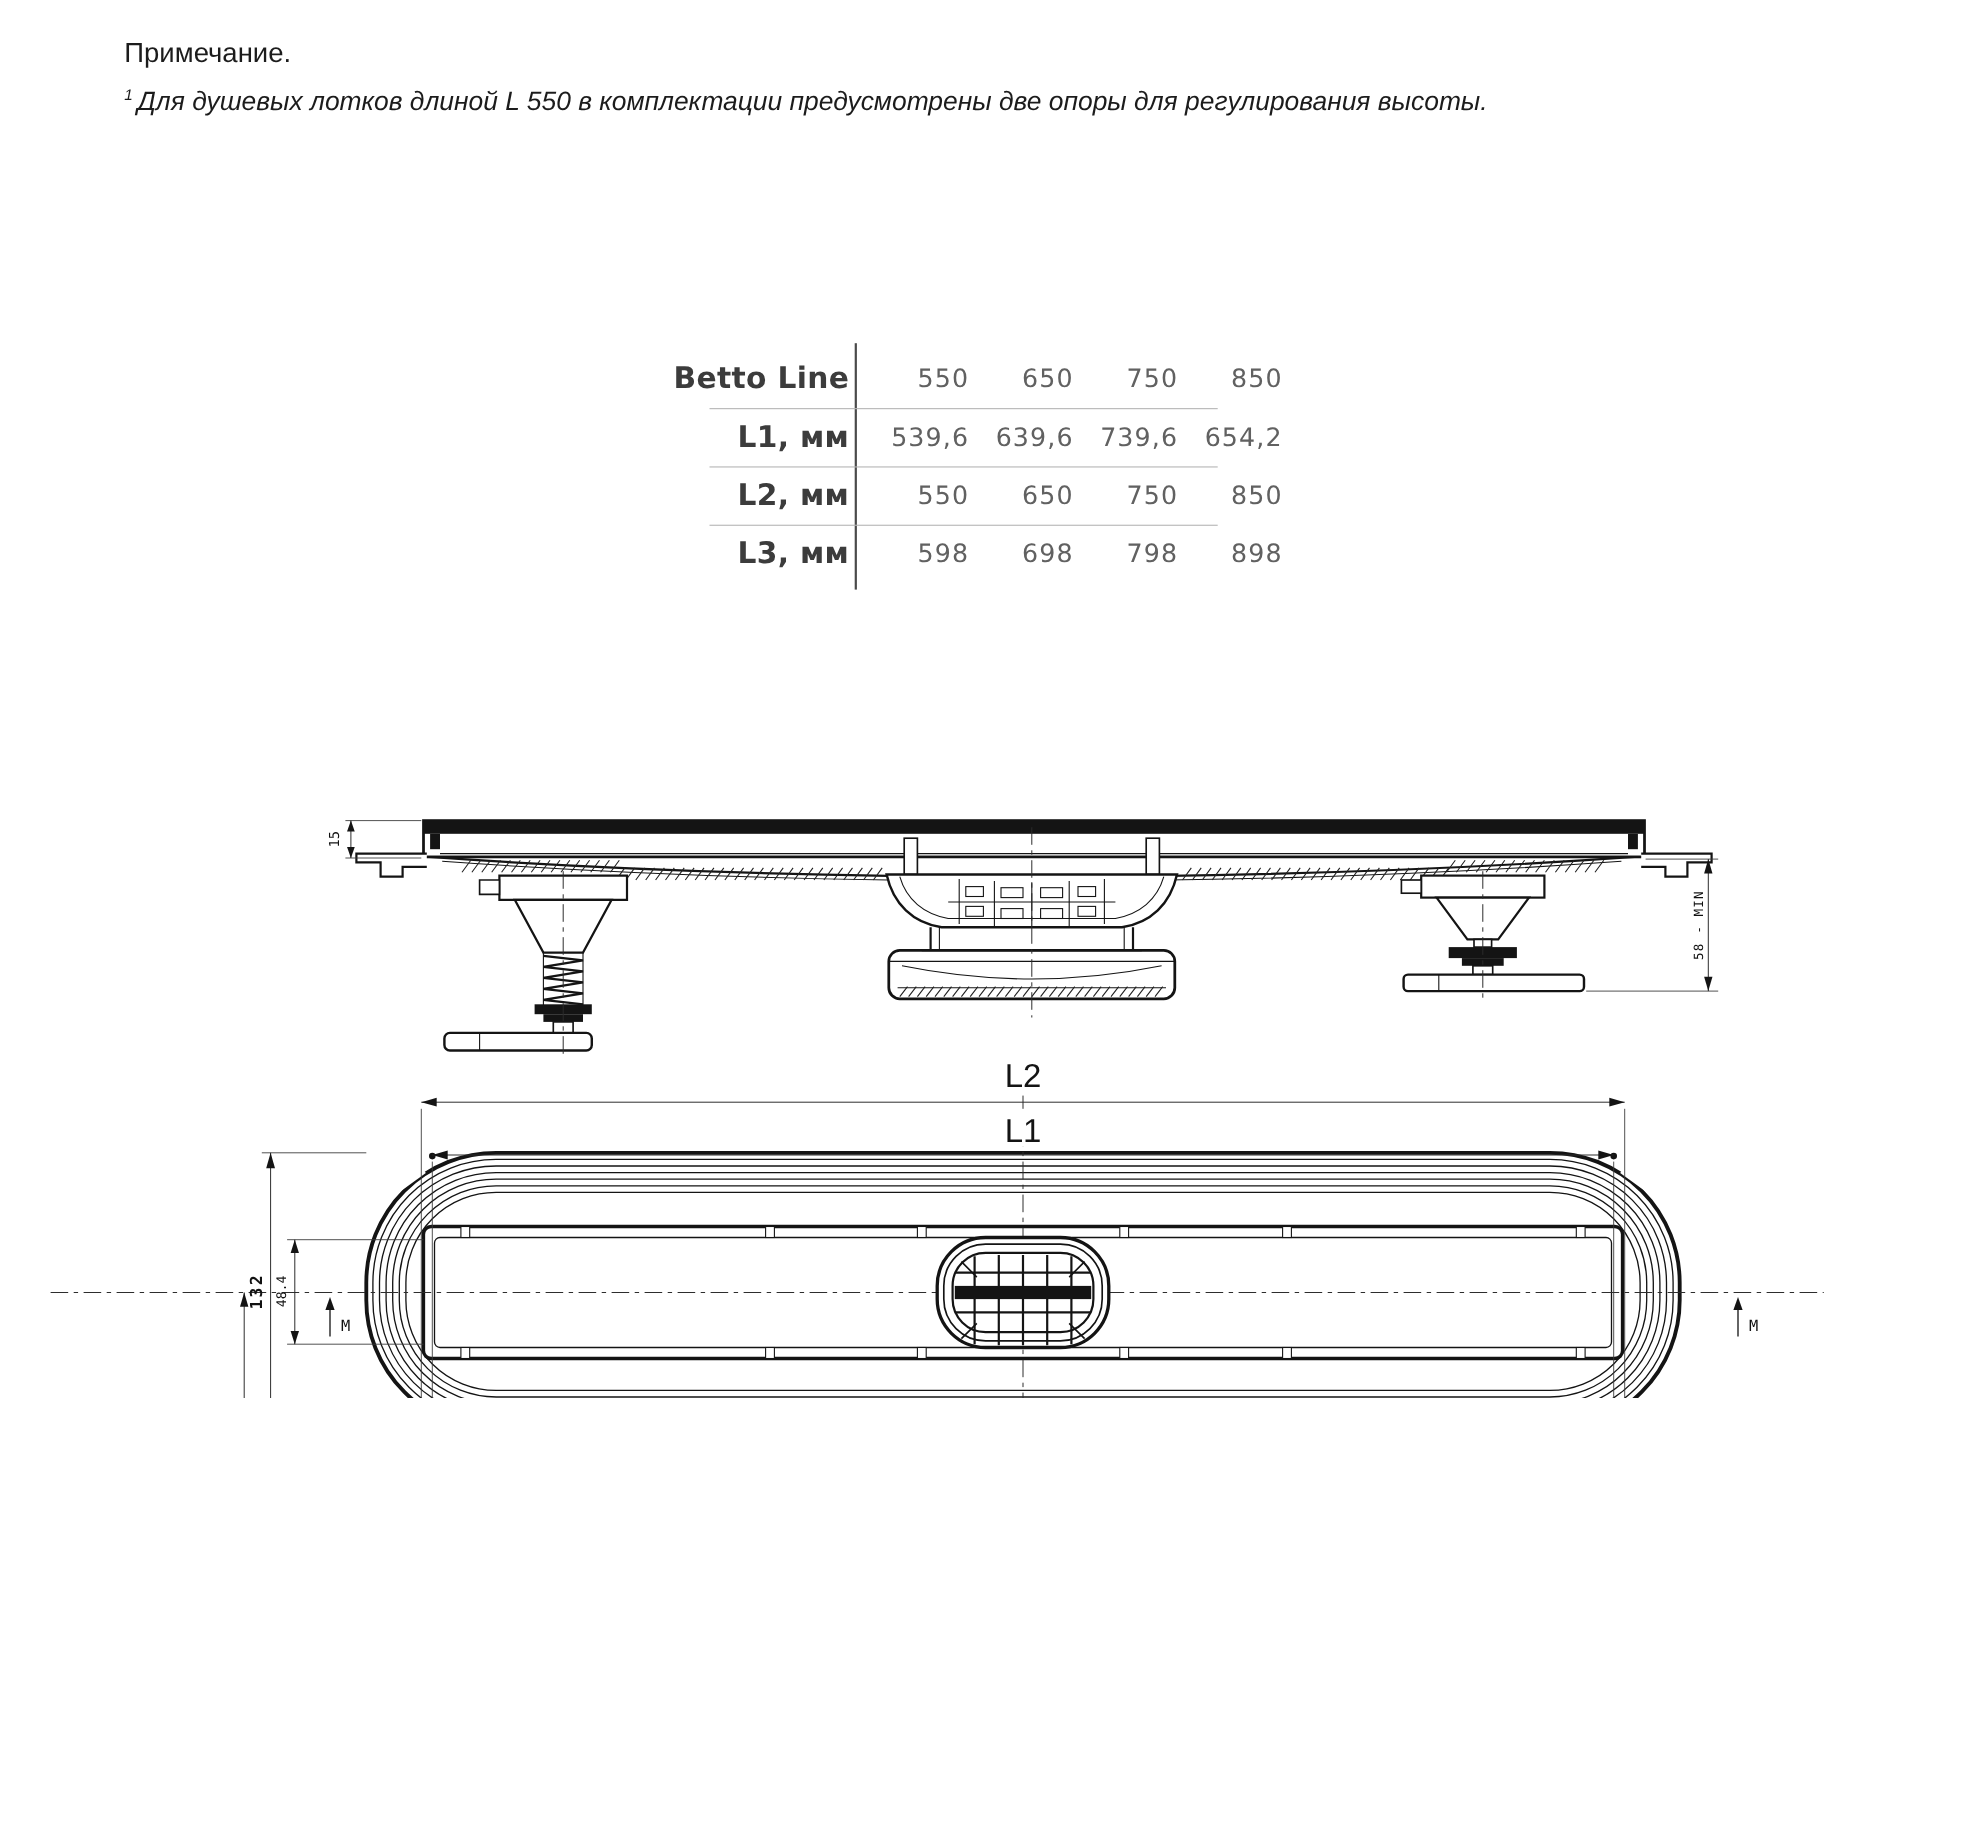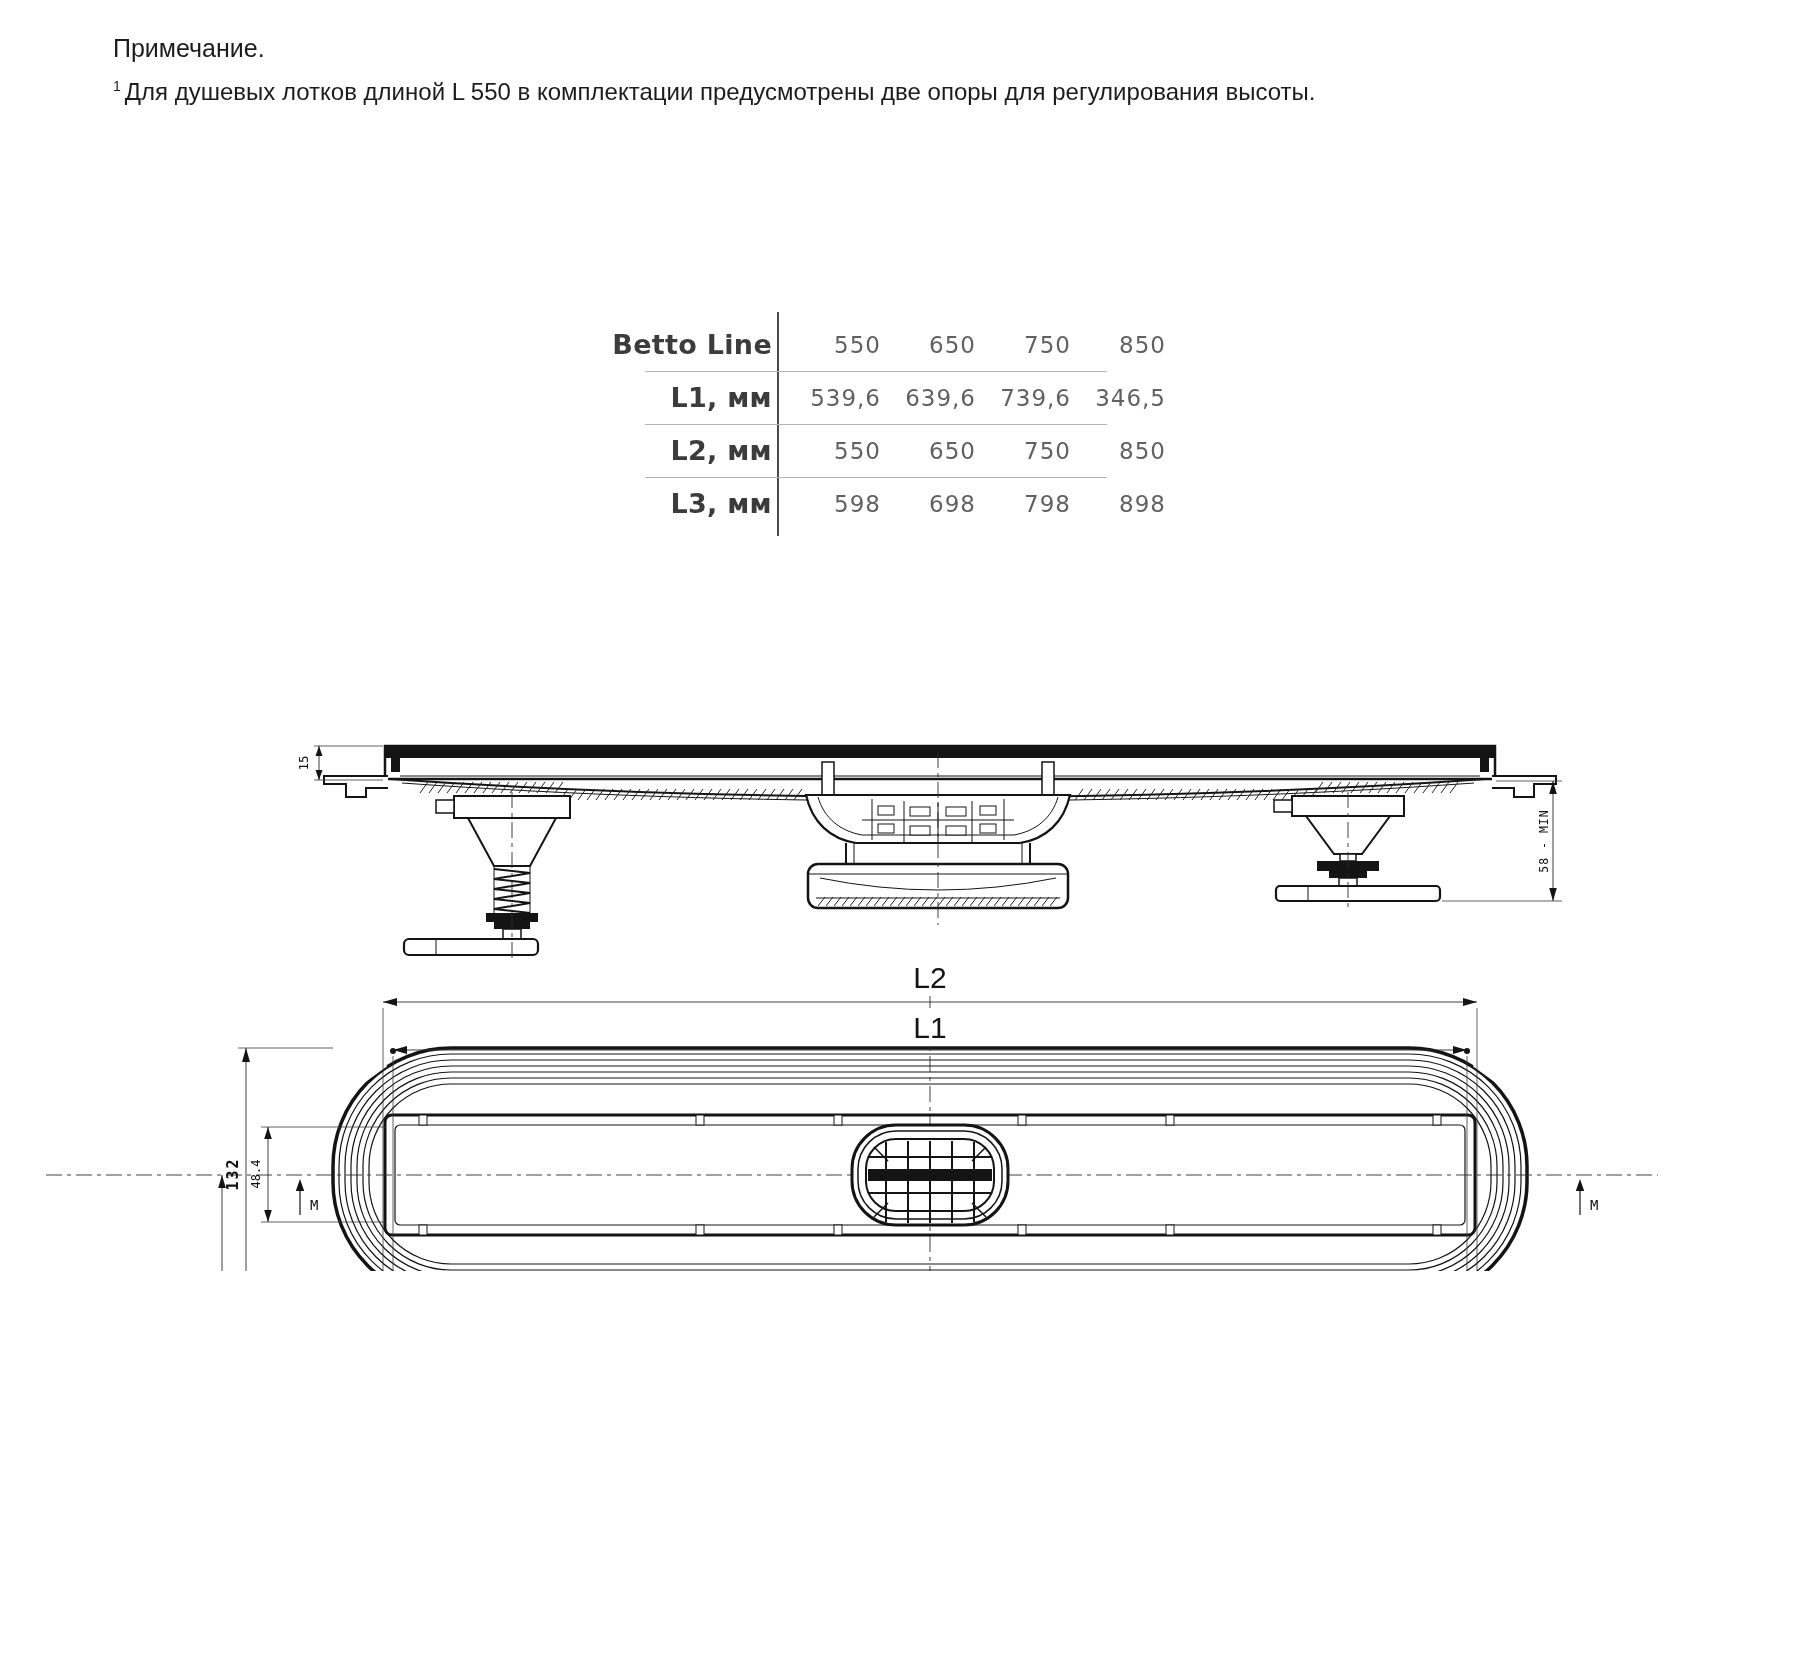--- a/index.html
+++ b/index.html
@@ -1,21 +1,21 @@
 <!DOCTYPE html>
 <html><head>
 <meta charset="utf-8">
 <style>
   html,body{margin:0;padding:0;background:#fff;}
   .page{position:relative;width:1800px;height:1271px;background:#fff;overflow:hidden;
         font-family:"Liberation Sans",sans-serif;color:#1c1c1c;}
   .note-title{position:absolute;left:113px;top:34px;font-size:25px;}
   .note-line{position:absolute;left:113px;font-size:24px;white-space:nowrap;}
   .note-line sup{font-size:14px;margin-right:4px;}
-  .nl1{top:78px;} .nl2{top:115px;}
+  .nl1{top:78px;font-style:italic;} .nl2{top:115px;}
 
   .spec{position:absolute;left:540px;top:318px;width:640px;font-family:"DejaVu Sans","Liberation Sans",sans-serif;}
   .spec .row{display:flex;height:53px;align-items:center;position:relative;}
   .spec .lbl{width:246px;text-align:right;padding-right:14px;box-sizing:border-box;
              font-weight:bold;color:#3c3c3c;font-size:27px;letter-spacing:.3px;}
   .spec .val{width:95px;text-align:right;color:#616161;font-size:23px;letter-spacing:1px;}
   .hsep{position:absolute;left:105px;width:462px;height:1px;background:#b5b5b5;}
   .vsep{position:absolute;left:237px;top:-6px;width:2px;height:224px;background:#4a4a4a;}
 
   svg{position:absolute;left:0;top:0;}
@@ -54,21 +54,21 @@
       <div class="val">550</div>
       <div class="val">650</div>
       <div class="val">750</div>
       <div class="val">850</div>
     </div>
     <div class="row">
       <div class="lbl">L1, мм</div>
       <div class="val">539,6</div>
       <div class="val">639,6</div>
       <div class="val">739,6</div>
-      <div class="val">346,5</div>
+      <div class="val">654,2</div>
     </div>
     <div class="row">
       <div class="lbl">L2, мм</div>
       <div class="val">550</div>
       <div class="val">650</div>
       <div class="val">750</div>
       <div class="val">850</div>
     </div>
     <div class="row">
       <div class="lbl">L3, мм</div>

